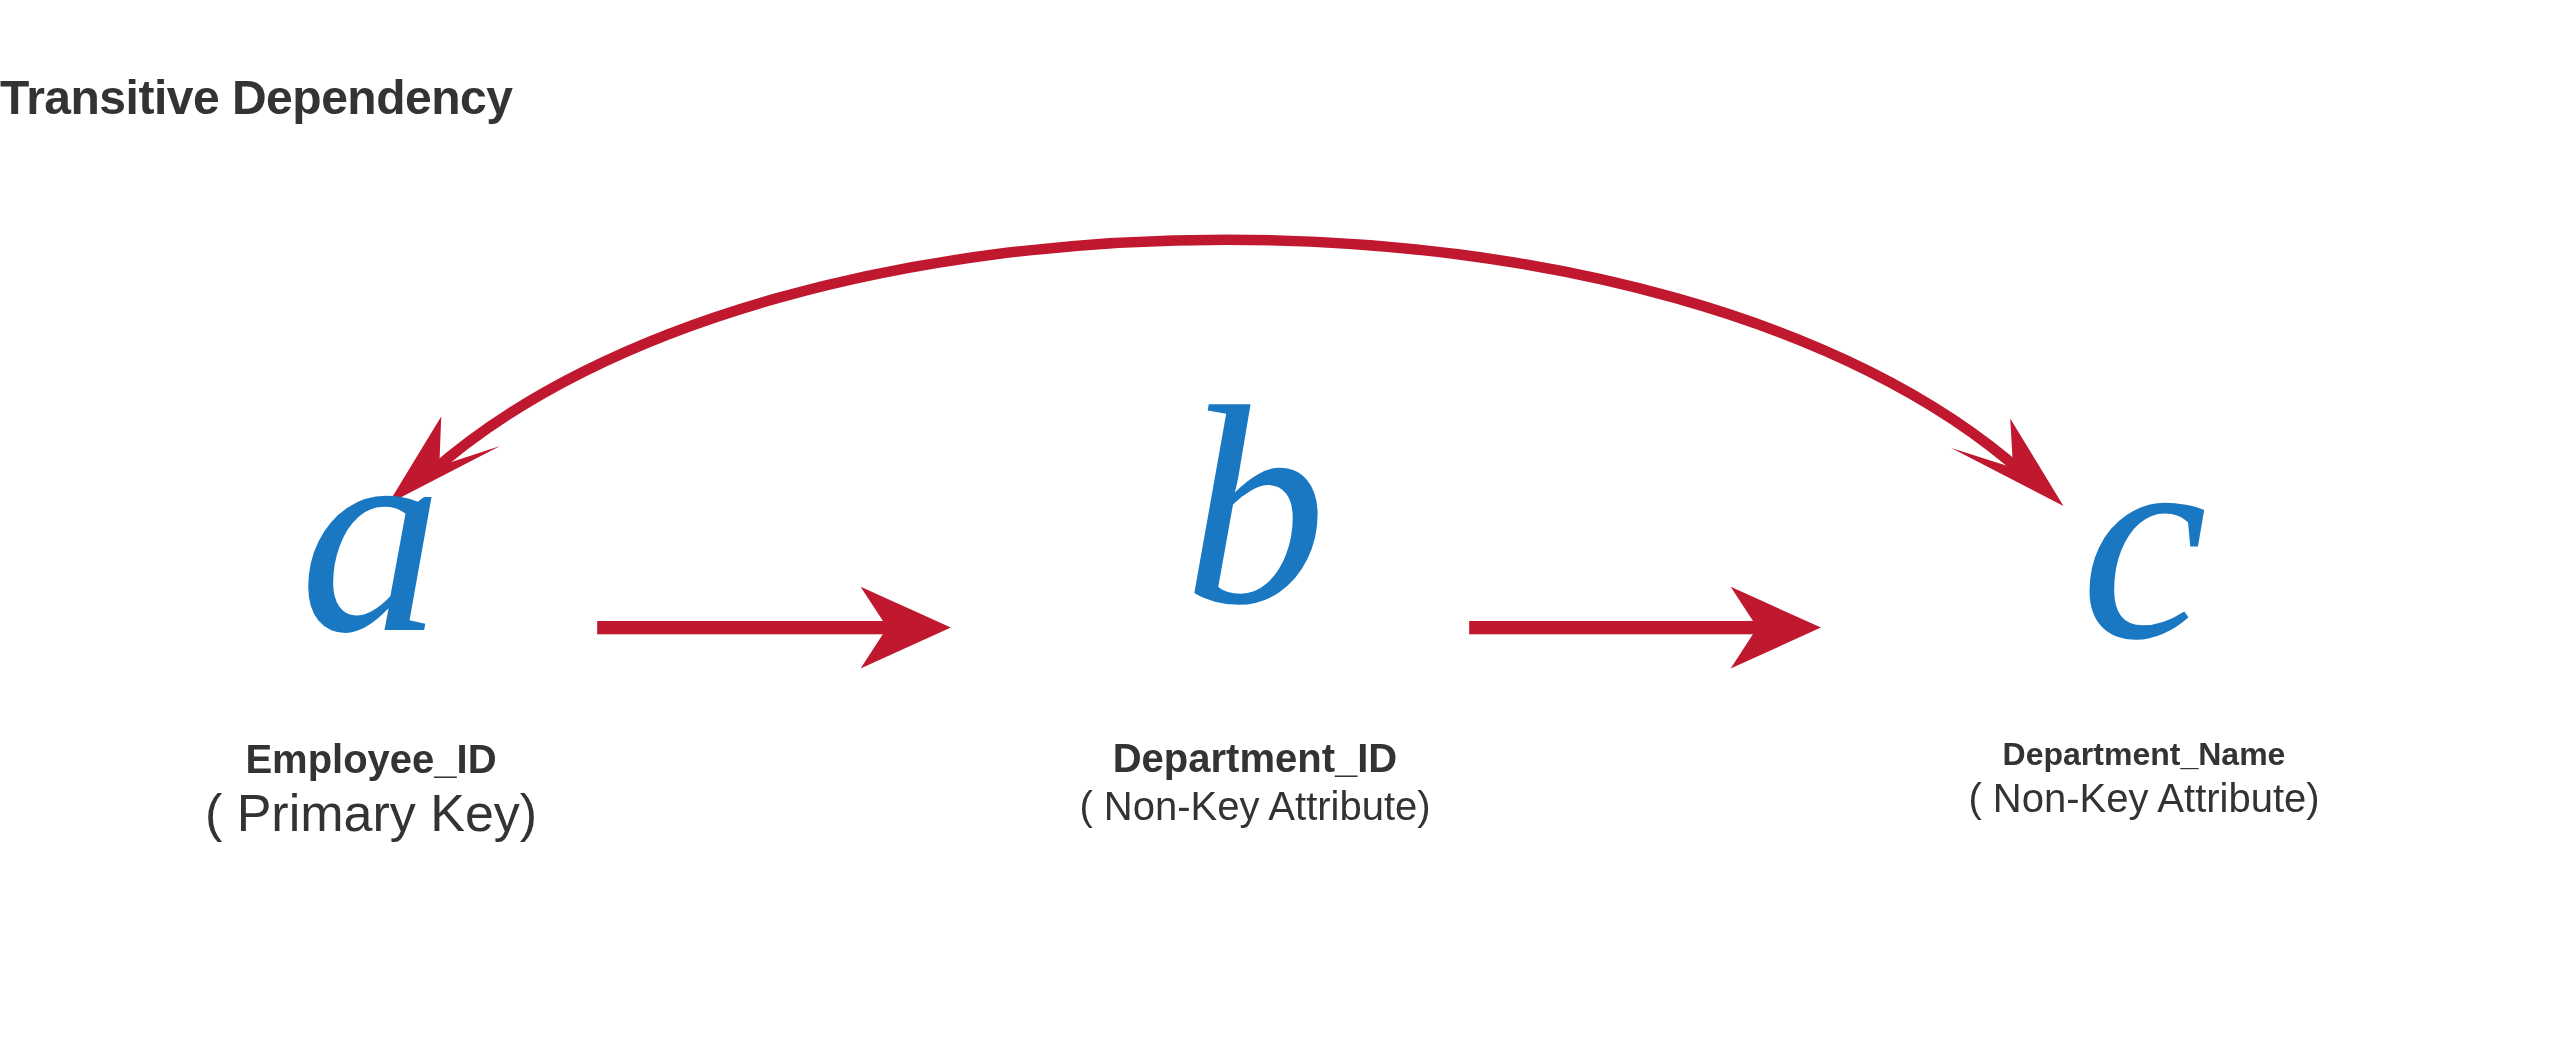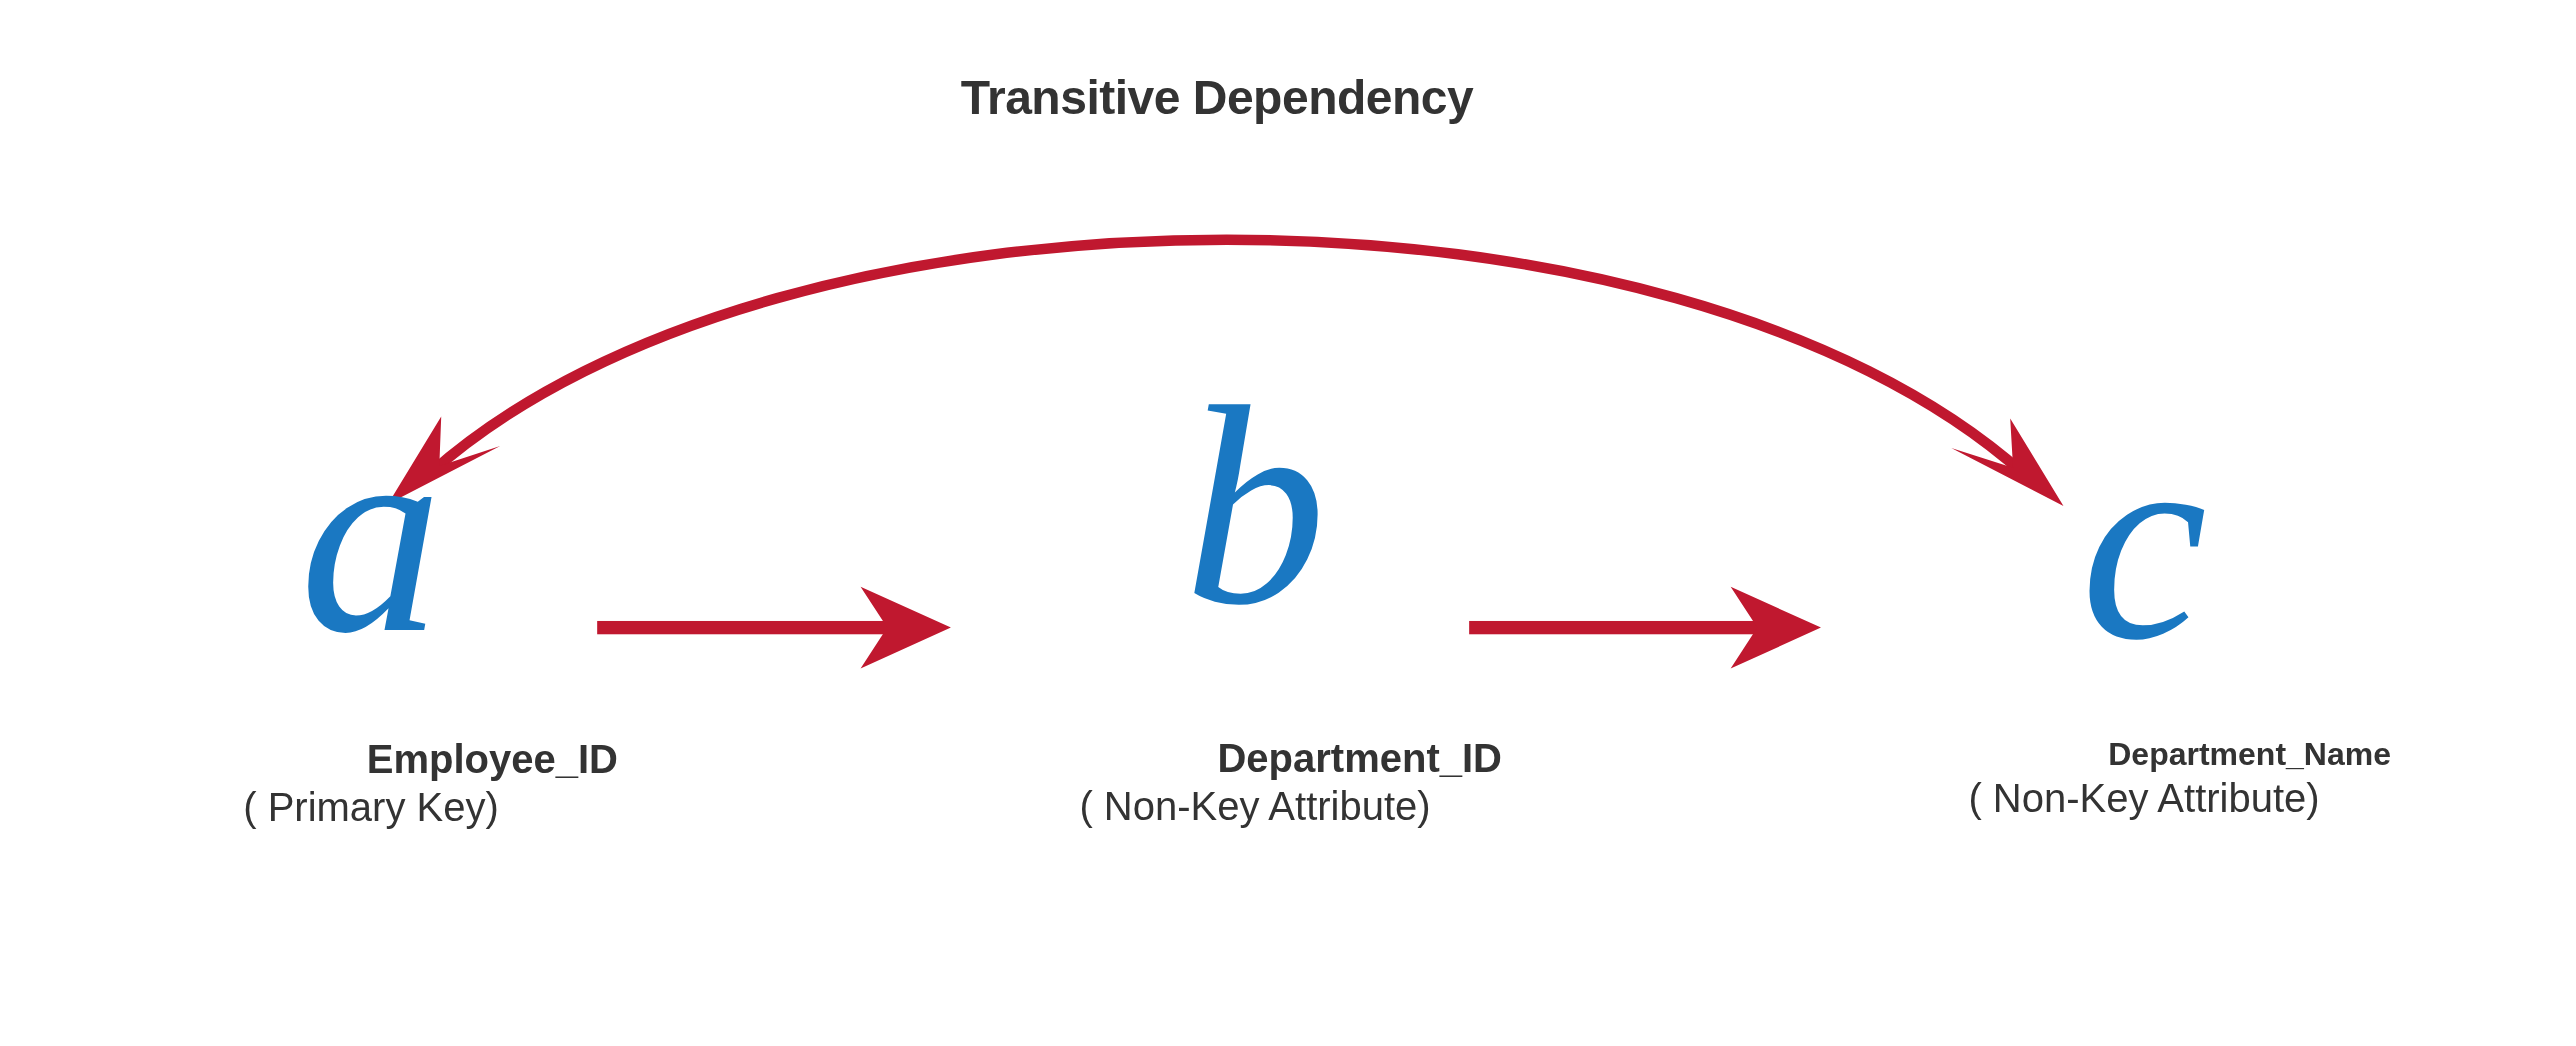--- a/index.html
+++ b/index.html
@@ -17,21 +17,21 @@
     background: #ffffff;
     overflow: hidden;
   }
 
   
   #diagram-title {
     position: absolute;
     left: 0;
     top: 74px;
     width: 2434px;
-    text-align: center;
+    text-align: left;
     font-family: "Liberation Sans", sans-serif;
     font-weight: bold;
     font-size: 48px;
     line-height: 1;
     color: #333333;
     letter-spacing: -0.5px;
     white-space: nowrap;
   }
 
   
@@ -56,35 +56,34 @@
     color: #1a78c2;
     line-height: 1;
     display: block;
   }
   .node-name {
     font-family: "Liberation Sans", sans-serif;
     font-weight: bold;
     color: #333333;
     line-height: 1.05;
     white-space: nowrap;
-    text-align: right;
   }
   .node-role {
     font-family: "Liberation Sans", sans-serif;
     font-weight: normal;
     color: #333333;
     line-height: 1.05;
     white-space: nowrap;
   }
 
   
   #node-a { left: 124px; top: 426px; width: 494px; }
   #node-a .node-symbol { font-size: 285px; height: 285px; position: relative; top: -34px; }
   #node-a .node-name { font-size: 40px; margin-top: 27px; }
-  #node-a .node-role { font-size: 40px; margin-top: 5.7px; }
+  #node-a .node-role { font-size: 52px; margin-top: 5.7px; }
 
   
   #node-b { left: 1008px; top: 392px; width: 494px; }
   #node-b .node-symbol { font-size: 285px; height: 320px; position: relative; top: -28.5px; }
   #node-b .node-name { font-size: 40px; margin-top: 25px; }
   #node-b .node-role { font-size: 40px; margin-top: 5.7px; }
 
   
   #node-c { left: 1897px; top: 437px; width: 494px; }
   #node-c .node-symbol { font-size: 285px; height: 274px; position: relative; top: -38px; }

